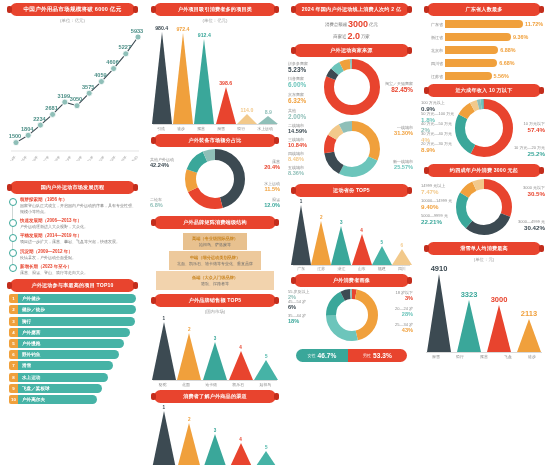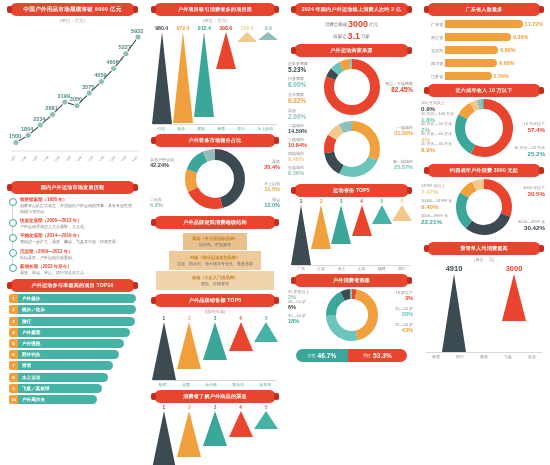--- a/index.html
+++ b/index.html
@@ -61,21 +61,21 @@
     display:flex;align-items:center;justify-content:center;
   }
   .t10bar{
     height:9px;border-radius:0 5px 5px 0;background:#46b3a6;
     display:flex;align-items:center;padding-left:4px;box-sizing:border-box;
   }
   .t10label{font-size:4.6px;color:#fff;font-weight:bold;white-space:nowrap;}
 
   
   .tchart{position:relative;margin:2px 3px 0 3px;}
-  .tchart .tri-row{position:relative;display:flex;align-items:flex-start;justify-content:space-around;}
+  .tchart .tri-row{position:relative;display:flex;align-items:flex-end;justify-content:space-around;}
   .tri-item{display:flex;flex-direction:column;align-items:center;}
   .tri-val{font-size:5px;font-weight:bold;margin-bottom:1px;white-space:nowrap;}
   .tri-rank{font-size:4.6px;font-weight:bold;margin-bottom:1px;}
   .tri-shape{width:0;height:0;border-left-style:solid;border-right-style:solid;border-bottom-style:solid;border-left-color:transparent;border-right-color:transparent;}
   .tri-axis{height:.7px;background:#d8d8d8;margin:0 2px;}
   .tri-labels{display:flex;justify-content:space-around;margin-top:1.3px;}
   .tri-labels span{font-size:3.9px;color:#8a8a8a;text-align:center;white-space:nowrap;}
 
   
   .donutwrap{position:relative;margin:2px 0 0 0;}
@@ -438,21 +438,21 @@
 
     <div class="banner small">
       <span>2024 年国内户外运动线上消费人次约 2 亿</span>
     </div>
 
     <div class="stats">
       <div class="statline">
         <span>消费总额超</span><span class="statnum">3000</span><span>亿元</span>
       </div>
       <div class="statline">
-        <span>商家近</span><span class="statnum">3.1</span><span>万家</span>
+        <span>商家近</span><span class="statnum">2.0</span><span>万家</span>
       </div>
     </div>
 
     <div class="banner small">
       <span>户外运动商家来源</span>
     </div>
     <div class="donutwrap" id="donut2-host" style="height: 60px;">
         <svg class="donut" width="56" height="56" viewBox="0 0 56 56">
           <circle cx="28" cy="28" r="23.00" fill="none" stroke="#e8442e" stroke-width="10" stroke-dasharray="116.81 27.70" stroke-dashoffset="0.00" transform="rotate(-90 28 28)"></circle>
           <circle cx="28" cy="28" r="23.00" fill="none" stroke="#3c4a52" stroke-width="10" stroke-dasharray="7.41 137.10" stroke-dashoffset="-116.81" transform="rotate(-90 28 28)"></circle>
@@ -633,22 +633,30 @@
       <span>滑雪单人均消费最高</span>
     </div>
     <div class="unit">(单位：元)</div>
     <div class="tchart" id="tri5-host">
         <div class="tri-row">
           <div class="tri-item">
             <div class="tri-val" style="color:#3c4a52;font-size:7.5px">4910</div>
             <div class="tri-shape" style="border-left-width:12.4px;border-right-width:12.4px;border-bottom-width:78px;border-bottom-color:#3c4a52;"></div>
           </div>
           <div class="tri-item">
+            <div class="tri-val" style="color:#3aa79a;font-size:7.5px">3323</div>
+            <div class="tri-shape" style="border-left-width:12.4px;border-right-width:12.4px;border-bottom-width:52.78900203665988px;border-bottom-color:#3aa79a;"></div>
+          </div>
+          <div class="tri-item">
             <div class="tri-val" style="color:#e8442e;font-size:7.5px">3000</div>
             <div class="tri-shape" style="border-left-width:12.4px;border-right-width:12.4px;border-bottom-width:47.657841140529534px;border-bottom-color:#e8442e;"></div>
+          </div>
+          <div class="tri-item">
+            <div class="tri-val" style="color:#f0a03c;font-size:7.5px">2113</div>
+            <div class="tri-shape" style="border-left-width:12.4px;border-right-width:12.4px;border-bottom-width:33.56700610997963px;border-bottom-color:#f0a03c;"></div>
           </div>
         </div>
         <div class="tri-axis"></div>
         <div class="tri-labels">
           <span>滑雪</span>
           <span>骑行</span>
           <span>露营</span>
           <span>飞盘</span>
           <span>徒步</span>
         </div>

